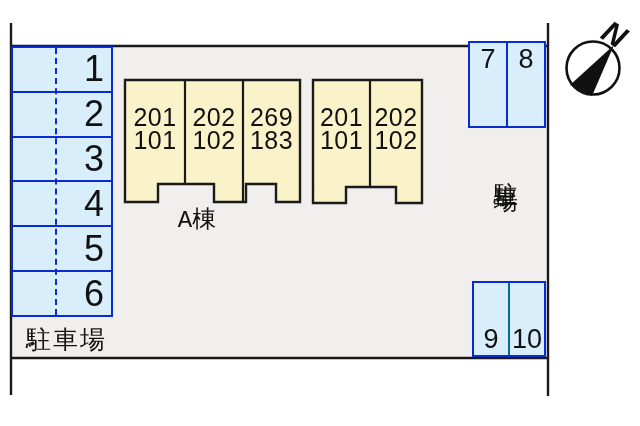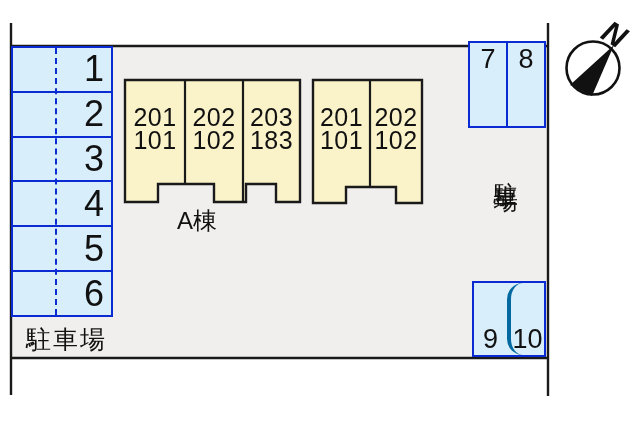--- a/index.html
+++ b/index.html
@@ -19,21 +19,21 @@
   .dashline{position:absolute;left:42px;top:0;bottom:0;width:0;border-left:2px dashed #0a2ad2;}
 
   .pblock-tr{left:468px;top:41px;width:78px;height:87px;display:flex;flex-direction:row;}
   .pblock-tr .pcell{flex:1;display:flex;align-items:flex-start;justify-content:center;
     font-size:27px;line-height:1.1;padding-top:2px;}
   .pblock-tr .pcell + .pcell{border-left:2px solid #0a2ad2;}
 
   .pblock-br{left:472px;top:281px;width:74px;height:76px;display:flex;flex-direction:row;}
   .pblock-br .pcell{flex:1;display:flex;align-items:flex-end;justify-content:center;
     font-size:27px;line-height:1.05;padding-bottom:2px;}
-  .pblock-br .pcell + .pcell{border-left:4px solid #0369a1;border-radius:16px;}
+  .pblock-br .pcell + .pcell{border-left:2px solid #0369a1;}
 
   
   .unit-label{position:absolute;top:105px;height:48px;display:flex;flex-direction:column;
     align-items:center;justify-content:center;font-size:25px;line-height:23px;
     letter-spacing:0.5px;text-align:center;}
   .unit-label span{display:block;}
 
   .bldg-name{position:absolute;top:208px;width:110px;text-align:center;font-size:24px;line-height:1.1;}
 
   .parking-label-bottom{position:absolute;left:26px;top:326px;font-size:25px;line-height:1.1;letter-spacing:2px;}
@@ -90,31 +90,31 @@
 
   <div class="unit-label" style="left:126px;width:58px;">
     <span>201</span>
     <span>101</span>
   </div>
   <div class="unit-label" style="left:186px;width:56px;">
     <span>202</span>
     <span>102</span>
   </div>
   <div class="unit-label" style="left:244px;width:55px;">
-    <span>203</span>
+    <span>269</span>
     <span>183</span>
   </div>
 
   <div class="unit-label" style="left:314px;width:55px;">
     <span>201</span>
     <span>101</span>
   </div>
   <div class="unit-label" style="left:371px;width:50px;">
     <span>202</span>
     <span>102</span>
   </div>
 
-  <div class="bldg-name" style="left:142px;">A棟</div>
+  <div class="bldg-name" style="left:142px;font-family:Liberation Mono, monospace;">A棟</div>
 
   <div class="parking-label-bottom">駐車場</div>
   <div class="parking-label-right">駐車場</div>
 
 </div>
 
 </body></html>

